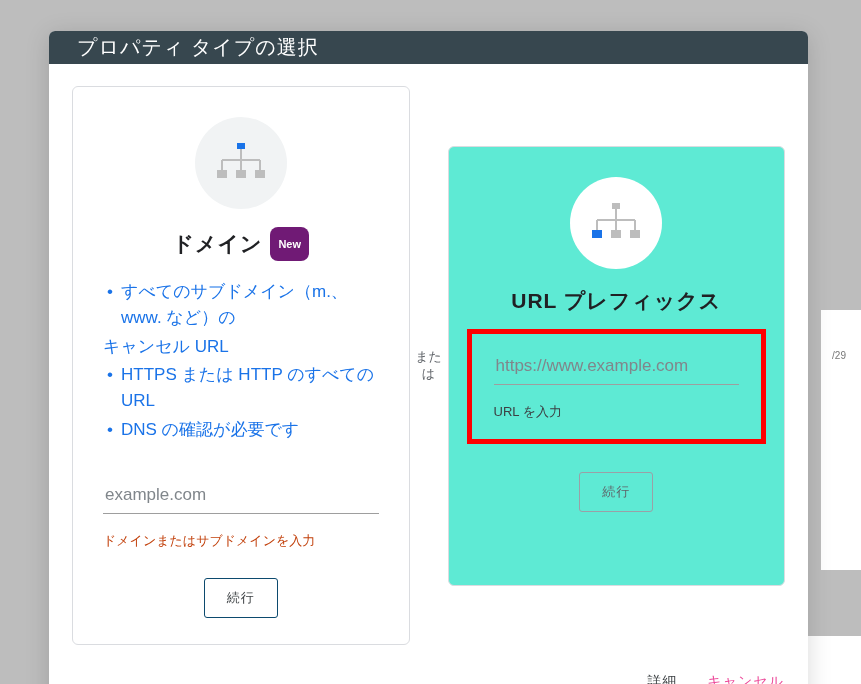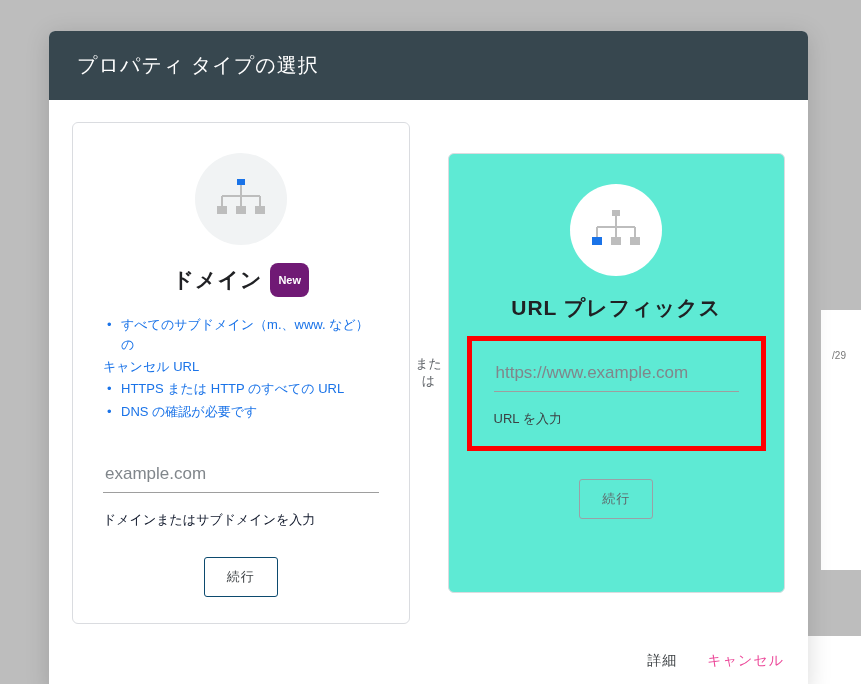--- a/index.html
+++ b/index.html
@@ -3,43 +3,43 @@
   <meta charset="utf-8">
   <style>
     * { box-sizing: border-box; margin: 0; padding: 0; }
     body { font-family: "Helvetica Neue", Arial, "Hiragino Kaku Gothic ProN", "Yu Gothic", Meiryo, sans-serif; background: #f5f5f5; width: 861px; height: 684px; position: relative; overflow: hidden; }
     .bg-layer { position: absolute; inset: 0; background: #bdbdbd; }
     .bg-chart-hint { position: absolute; right: 0; top: 310px; width: 40px; height: 260px; background: #fff; }
     .bg-chart-label { position: absolute; right: 15px; top: 350px; font-size: 10px; color: #777; }
     .bg-chart-50 { position: absolute; left: 125px; top: 646px; font-size: 10px; color: #777; }
     .bg-white-block { position: absolute; left: 107px; top: 636px; right: 0; bottom: 0; background: #fff; }
     .dialog { position: absolute; left: 49px; top: 31px; width: 759px; background: #fff; border-radius: 6px; overflow: hidden; box-shadow: 0 4px 24px rgba(0,0,0,0.15); }
-    .dialog-header { background: #37474f; color: #fff; padding: 21px 28px; font-size: 20px; letter-spacing: 1px; }
+    .dialog-header { background: #37474f; color: #fff; padding: 3px 28px; font-size: 20px; letter-spacing: 1px; }
     .dialog-body { padding: 22px 23px 18px; display: flex; align-items: center; }
     .card { flex: 1; border: 1px solid #dadce0; border-radius: 6px; padding: 22px 30px 26px; position: relative; min-height: 440px; display: flex; flex-direction: column; align-items: center; }
     .card.selected { background: #5eead4; }
     .separator { width: 38px; text-align: center; font-size: 13px; color: #5f6368; line-height: 1.3; }
     .sep-line { display: block; }
     .icon-circle { width: 92px; height: 92px; border-radius: 50%; background: #fff; display: flex; align-items: center; justify-content: center; margin: 8px auto 18px; }
     .card.domain-card .icon-circle { background: #f1f3f4; }
     .sitemap-svg { width: 52px; height: 40px; }
     .card-title-row { display: flex; align-items: center; justify-content: center; gap: 8px; margin-bottom: 18px; }
     .card-title { font-size: 21px; font-weight: 700; color: #202124; letter-spacing: 1px; }
     .badge-new { background: #701a75; color: #fff; font-size: 11px; font-weight: 600; padding: 11px 8px; border-radius: 8px; }
-    .bullet-list { list-style: none; align-self: stretch; font-size: 13px; color: #3c4043; line-height: 1.55; }
+    .bullet-list { list-style: none; align-self: stretch; font-size: 17px; color: #3c4043; line-height: 1.55; }
     .card.domain-card .bullet-list { color: #1a73e8; }
     .bullet-list li { position: relative; padding-left: 18px; margin-bottom: 2px; }
     .bullet-list li::before { content: "•"; position: absolute; left: 4px; top: 0; }
     .bullet-cont { padding-left: 0 !important; }
     .bullet-cont::before { content: none !important; }
     .input-block { align-self: stretch; margin-top: 32px; }
     .highlight-box { border: 5px solid #ff0000; padding: 14px 22px 18px; margin: -4px -12px 0; background: transparent; }
     .text-input { width: 100%; border: none; border-bottom: 1px solid #9e9e9e; background: transparent; font-size: 17px; padding: 8px 2px; color: #202124; outline: none; font-family: inherit; }
     .text-input::placeholder { color: #80868b; }
-    .input-helper { font-size: 13px; color: #0f172a; margin-top: 18px; }
+    .input-helper { font-size: 13px; color: #c2410c; margin-top: 18px; }
     .card.selected .input-helper { color: #3c4043; }
     .continue-btn { margin-top: 28px; border: 1px solid #0c4a6e; background: #fff; color: #3c4043; font-size: 13px; padding: 10px 22px; border-radius: 3px; cursor: pointer; font-family: inherit; letter-spacing: 1px; }
     .card.selected .continue-btn { background: transparent; border-color: #9aa0a6; color: #5f6368; }
     .dialog-footer { padding: 10px 24px 22px; display: flex; justify-content: flex-end; gap: 30px; font-size: 14px; }
     .footer-link { color: #3c4043; cursor: pointer; letter-spacing: 1px; text-align: right; }
     .footer-link.primary { color: #ec4899; font-weight: 500; }
   </style>
 </head>
 <body>
 

